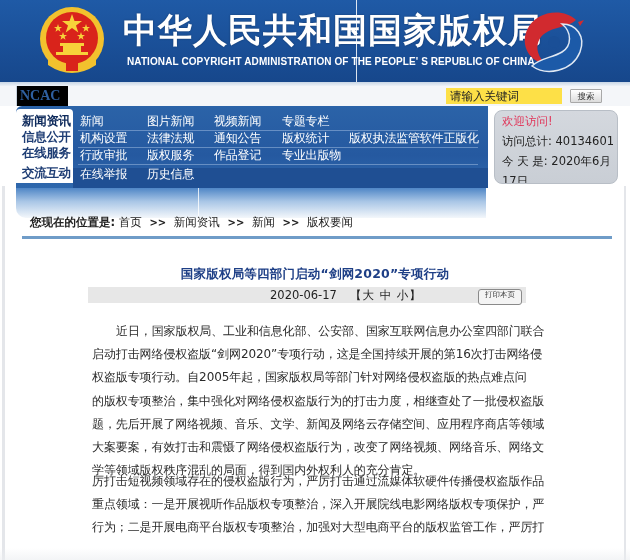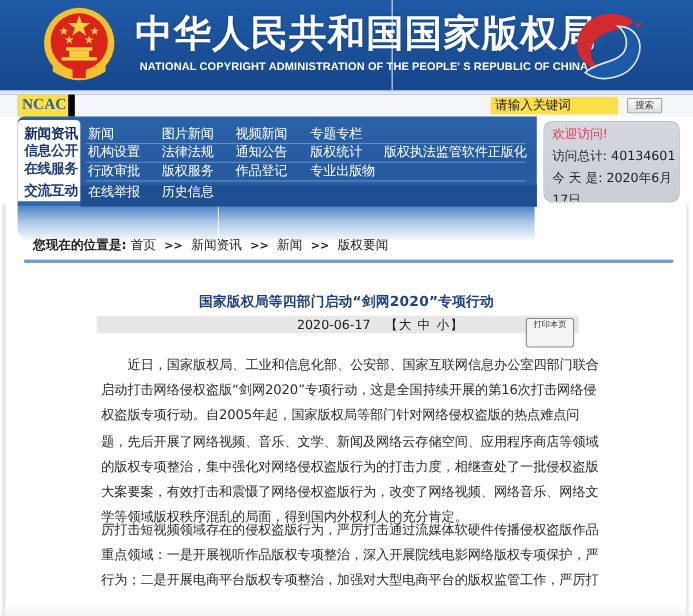--- a/index.html
+++ b/index.html
@@ -28,21 +28,21 @@
     font-size: 10px; font-weight: bold; color: #ffffff; letter-spacing: 0.1px;
     font-family: "Liberation Sans", sans-serif;
   }
   .banner-divider { position: absolute; left: 356px; top: 0; width: 1px; height: 82px; background: rgba(255,255,255,0.85); }
   .logo-swirl { position: absolute; left: 518px; top: 6px; width: 70px; height: 70px; }
 
   
   .topbar { position: absolute; left: 0; top: 86px; width: 630px; height: 20px; background: #f4f6f9; }
   .ncac-tab {
     position: absolute; left: 16px; top: 86px; width: 52px; height: 20px;
-    background: #fde047; border-left: 1px solid #c8d2de; border-right: 6px solid #000000;
+    background: #000000; border-left: 1px solid #c8d2de; border-right: 4px solid #000000;
     font-family: "Liberation Serif", serif; font-weight: bold; color: #2e5fa0; font-size: 14px;
     padding-left: 3px; line-height: 20px;
   }
   .search-input {
     position: absolute; left: 446px; top: 88px; width: 116px; height: 16px;
     background: #fde047; border: none; font-size: 11.5px; color: #222; padding-left: 4px; line-height: 16px;
   }
   .search-btn {
     position: absolute; left: 570px; top: 89px; width: 32px; height: 14px;
     background: linear-gradient(#ffffff, #dcdcdc); border: 1px solid #a8a8a8; border-radius: 1px;
@@ -103,21 +103,21 @@
     position: absolute; left: 0; width: 630px; top: 266px; text-align: center;
     font-size: 12.5px; font-weight: bold; color: #1e3f86; letter-spacing: 0.2px;
   }
   .meta-bar {
     position: absolute; left: 88px; top: 287px; width: 438px; height: 16px; background: #e7e7e7;
   }
   .meta-date { position: absolute; left: 270px; top: 288px; font-size: 11.5px; color: #222; line-height: 15px; }
   .meta-size { position: absolute; left: 350px; top: 288px; font-size: 11.5px; color: #222; line-height: 15px; letter-spacing: 1px; }
   .meta-size span { cursor: pointer; }
   .print-btn {
-    position: absolute; left: 478px; top: 289px; width: 44px; height: 27px;
+    position: absolute; left: 478px; top: 289px; width: 44px; height: 16px;
     border: 1px solid #8a8a8a; border-radius: 3px; background: #f4f4f4;
     font-size: 7.5px; color: #333; text-align: center; line-height: 10px;
   }
   .para {
     position: absolute; left: 92px; width: 440px;
     font-size: 12px; line-height: 23.2px; color: #2a2a2a; text-indent: 2em; text-align: justify;
     letter-spacing: -0.1px;
   }
   .para .ln { display: block; white-space: nowrap; text-indent: 0; }
   .para .ln.first { padding-left: 24px; }
@@ -231,22 +231,22 @@
   <span>【</span><span>大</span>
   <span>中</span>
   <span>小</span><span>】</span>
 </div>
 <div class="print-btn">打印本页</div>
 
 <div class="para para1">
   <span class="ln first">近日，国家版权局、工业和信息化部、公安部、国家互联网信息办公室四部门联合</span>
   <span class="ln">启动打击网络侵权盗版“剑网2020”专项行动，这是全国持续开展的第16次打击网络侵</span>
   <span class="ln">权盗版专项行动。自2005年起，国家版权局等部门针对网络侵权盗版的热点难点问</span>
+  <span class="ln">的版权专项整治，集中强化对网络侵权盗版行为的打击力度，相继查处了一批侵权盗版</span>
   <span class="ln">题，先后开展了网络视频、音乐、文学、新闻及网络云存储空间、应用程序商店等领域</span>
-  <span class="ln">的版权专项整治，集中强化对网络侵权盗版行为的打击力度，相继查处了一批侵权盗版</span>
   <span class="ln">大案要案，有效打击和震慑了网络侵权盗版行为，改变了网络视频、网络音乐、网络文</span>
   <span class="ln">学等领域版权秩序混乱的局面，得到国内外权利人的充分肯定。</span>
 </div>
 
 <div class="para para2">
   <span class="ln">厉打击短视频领域存在的侵权盗版行为，严厉打击通过流媒体软硬件传播侵权盗版作品</span>
   <span class="ln">重点领域：一是开展视听作品版权专项整治，深入开展院线电影网络版权专项保护，严</span>
   <span class="ln">行为；二是开展电商平台版权专项整治，加强对大型电商平台的版权监管工作，严厉打</span>
 
 </div>

